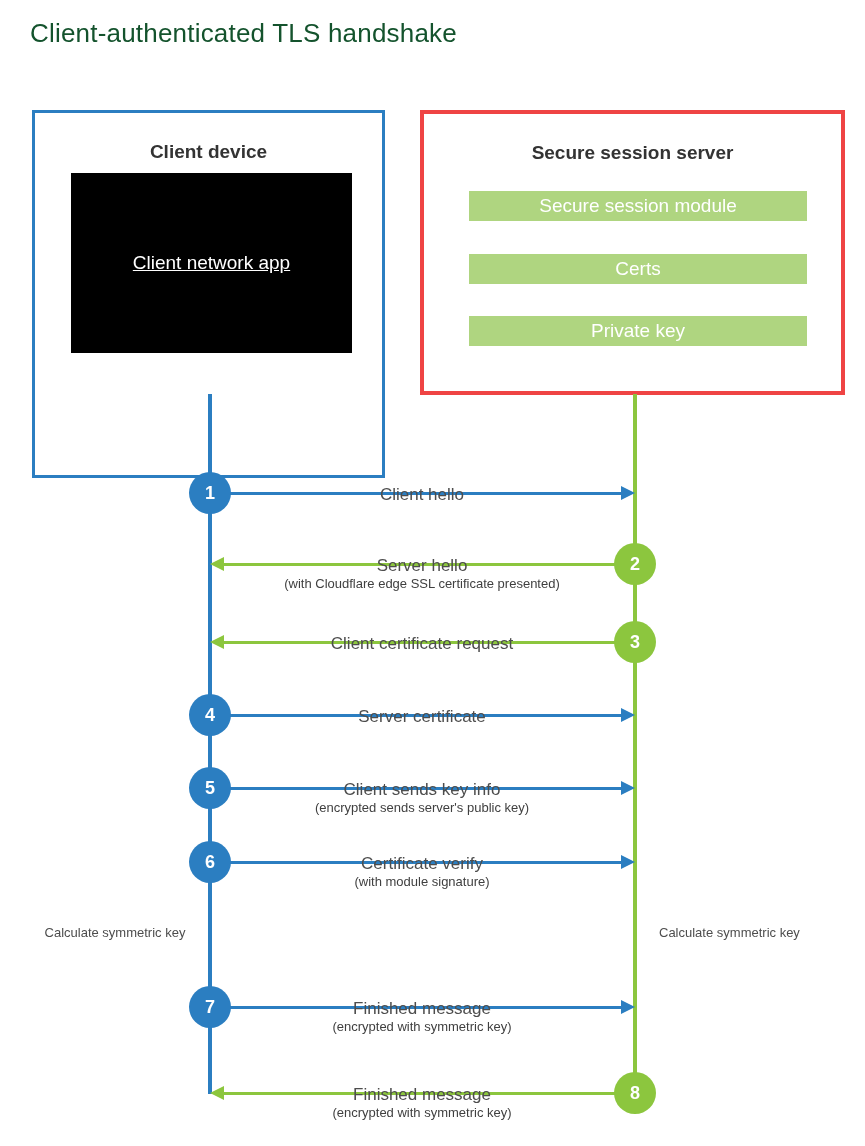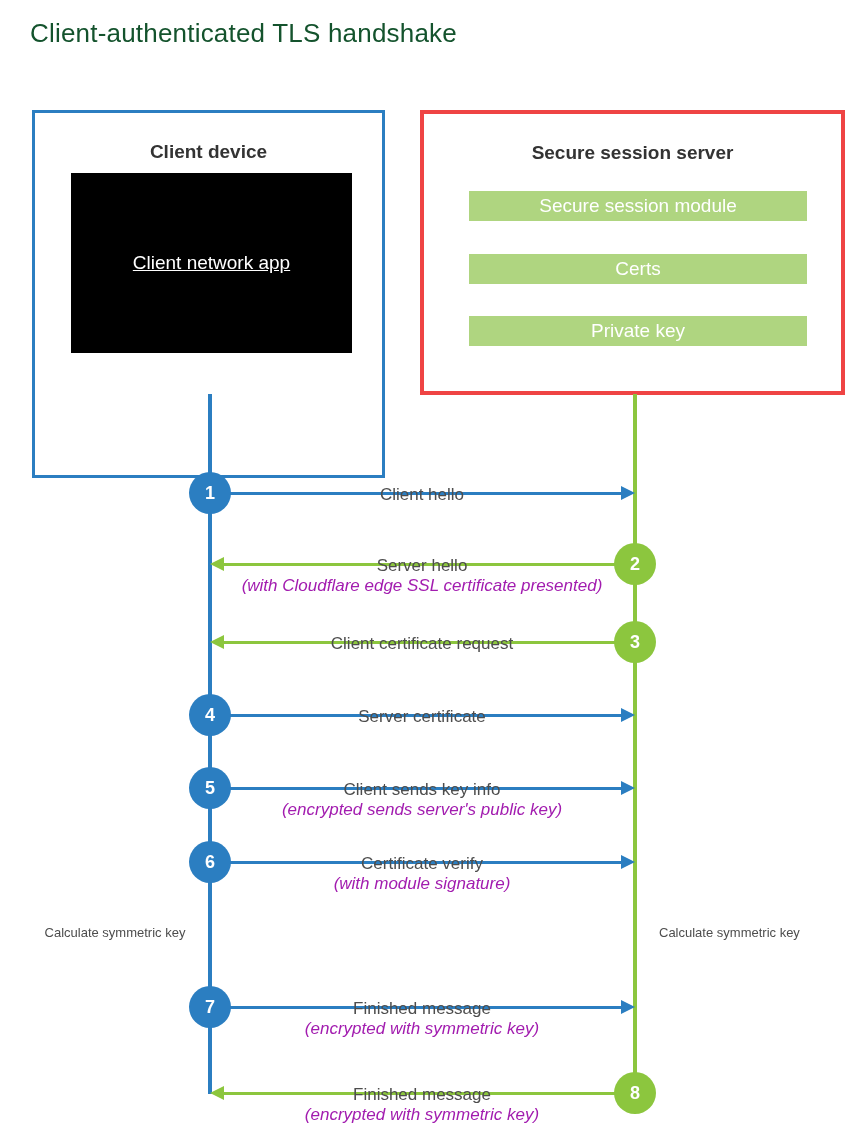--- a/index.html
+++ b/index.html
@@ -153,25 +153,24 @@
     color: #4d4d4d;
     top: -33px;
     white-space: nowrap;
     margin-top: 25px;
   }
   .msg-sublabel {
     position: absolute;
     left: 222px;
     width: 400px;
     text-align: center;
-    font-size: 17px;
-    color: #a21caf;
+    font-size: 13px;
+    color: #404040;
     top: 12px;
     white-space: nowrap;
-    font-style: italic;
   }
   .step-badge {
     position: absolute;
     width: 42px;
     height: 42px;
     border-radius: 50%;
     top: -21px;
     color: #ffffff;
     font-size: 18px;
     font-weight: bold;

